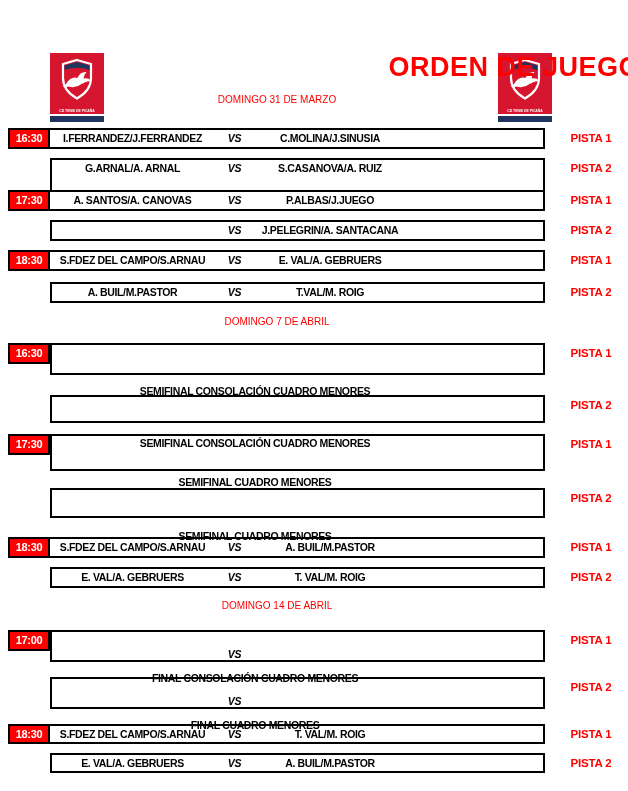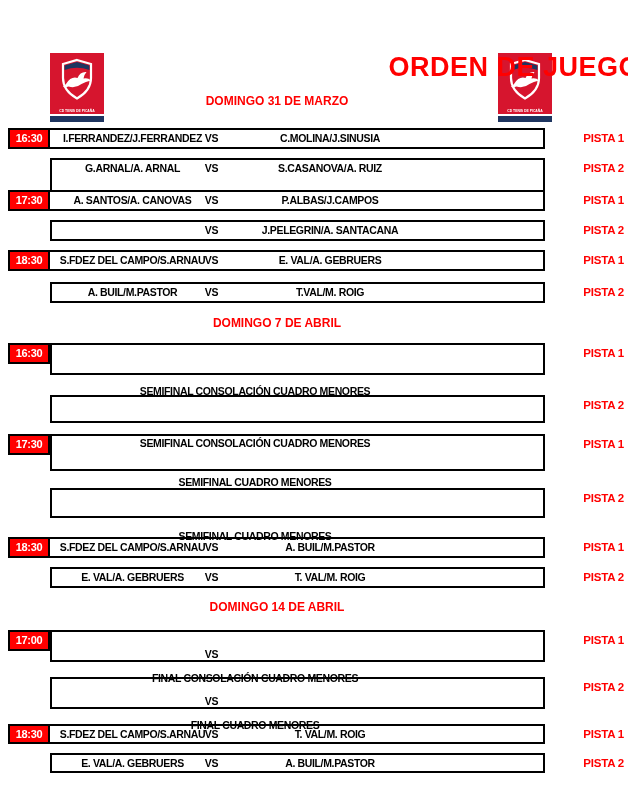--- a/index.html
+++ b/index.html
@@ -6,48 +6,48 @@
   #page{
     position:relative;width:628px;height:791px;background:#fff;overflow:hidden;
     font-family:"Liberation Sans",sans-serif;
   }
   .title{
     position:absolute;top:52px;left:0;width:600px;text-align:right;
     font-size:27px;font-weight:bold;color:#f00;letter-spacing:.5px;white-space:nowrap;padding-left:40px;
   }
   .dateh{
     position:absolute;left:0;width:554px;text-align:center;
-    font-size:12px;font-weight:bold;color:#f00;white-space:nowrap;
+    font-size:10px;font-weight:normal;color:#f00;white-space:nowrap;
   }
   .logo{position:absolute;top:53px;width:54px;height:69px;}
   .logo.l{left:50px}
   .logo.r{left:498px}
   .row{position:absolute;left:0;width:628px;padding-left:24px;}
   .box{position:absolute;top:0;bottom:0;background:#fff;border:2px solid #000;box-sizing:border-box;z-index:1;}
   .box.bt{left:8px;width:537px;}   
   .box.bu{left:50px;width:495px;}  
   .tcell{
     position:absolute;left:8px;top:0;width:42px;height:21px;box-sizing:border-box;
     background:#f00;border:2px solid #000;color:#fff;text-align:center;
     font-size:11px;font-weight:bold;line-height:17px;z-index:3;letter-spacing:-.3px;
   }
   .t{
     position:absolute;top:0;z-index:2;font-weight:bold;color:#000;text-align:center;
     font-size:10.5px;letter-spacing:-.35px;line-height:21px;white-space:nowrap;
   }
   .team.l{left:50px;width:165px;}
-  .vs{left:189px;width:45px;}
+  .vs{left:212px;width:45px;font-style:italic;}
   .team.r{left:240px;width:180px;}
   .merged{left:10px;width:490px;margin-top:38px;}
   .tt{top:2px;line-height:16px;}        
   .line2{top:16px;line-height:16px;}    
   .pista{
     position:absolute;left:558px;width:66px;top:0;z-index:2;
     color:#f00;font-weight:bold;font-size:11.5px;line-height:21px;
-    text-align:right;white-space:nowrap;letter-spacing:-.2px;
+    text-align:center;white-space:nowrap;letter-spacing:-.2px;
   }
   svg text{font-family:"Liberation Sans",sans-serif;font-weight:bold;}
 </style>
 </head>
 <body>
 
 <div id="page">
 
   <div class="logo l">
     <svg viewBox="0 0 54 69" width="54" height="69">
@@ -88,21 +88,21 @@
     <span class="t team l">G.ARNAL/A. ARNAL</span>
     <span class="t vs">VS</span>
     <span class="t team r">S.CASANOVA/A. RUIZ</span>
     <span class="pista">PISTA 2</span>
   </div>
   <div class="row" style="top:190px;height:21px">
     <div class="box bt"></div>
     <div class="tcell">17:30</div>
     <span class="t team l">A. SANTOS/A. CANOVAS</span>
     <span class="t vs">VS</span>
-    <span class="t team r">P.ALBAS/J.CAMPOS</span>
+    <span class="t team r">P.ALBAS/J.JUEGO</span>
     <span class="pista">PISTA 1</span>
   </div>
   <div class="row" style="top:220px;height:21px">
     <div class="box bu"></div>
     <span class="t vs">VS</span>
     <span class="t team r">J.PELEGRIN/A. SANTACANA</span>
     <span class="pista">PISTA 2</span>
   </div>
   <div class="row" style="top:250px;height:21px">
     <div class="box bt"></div>

